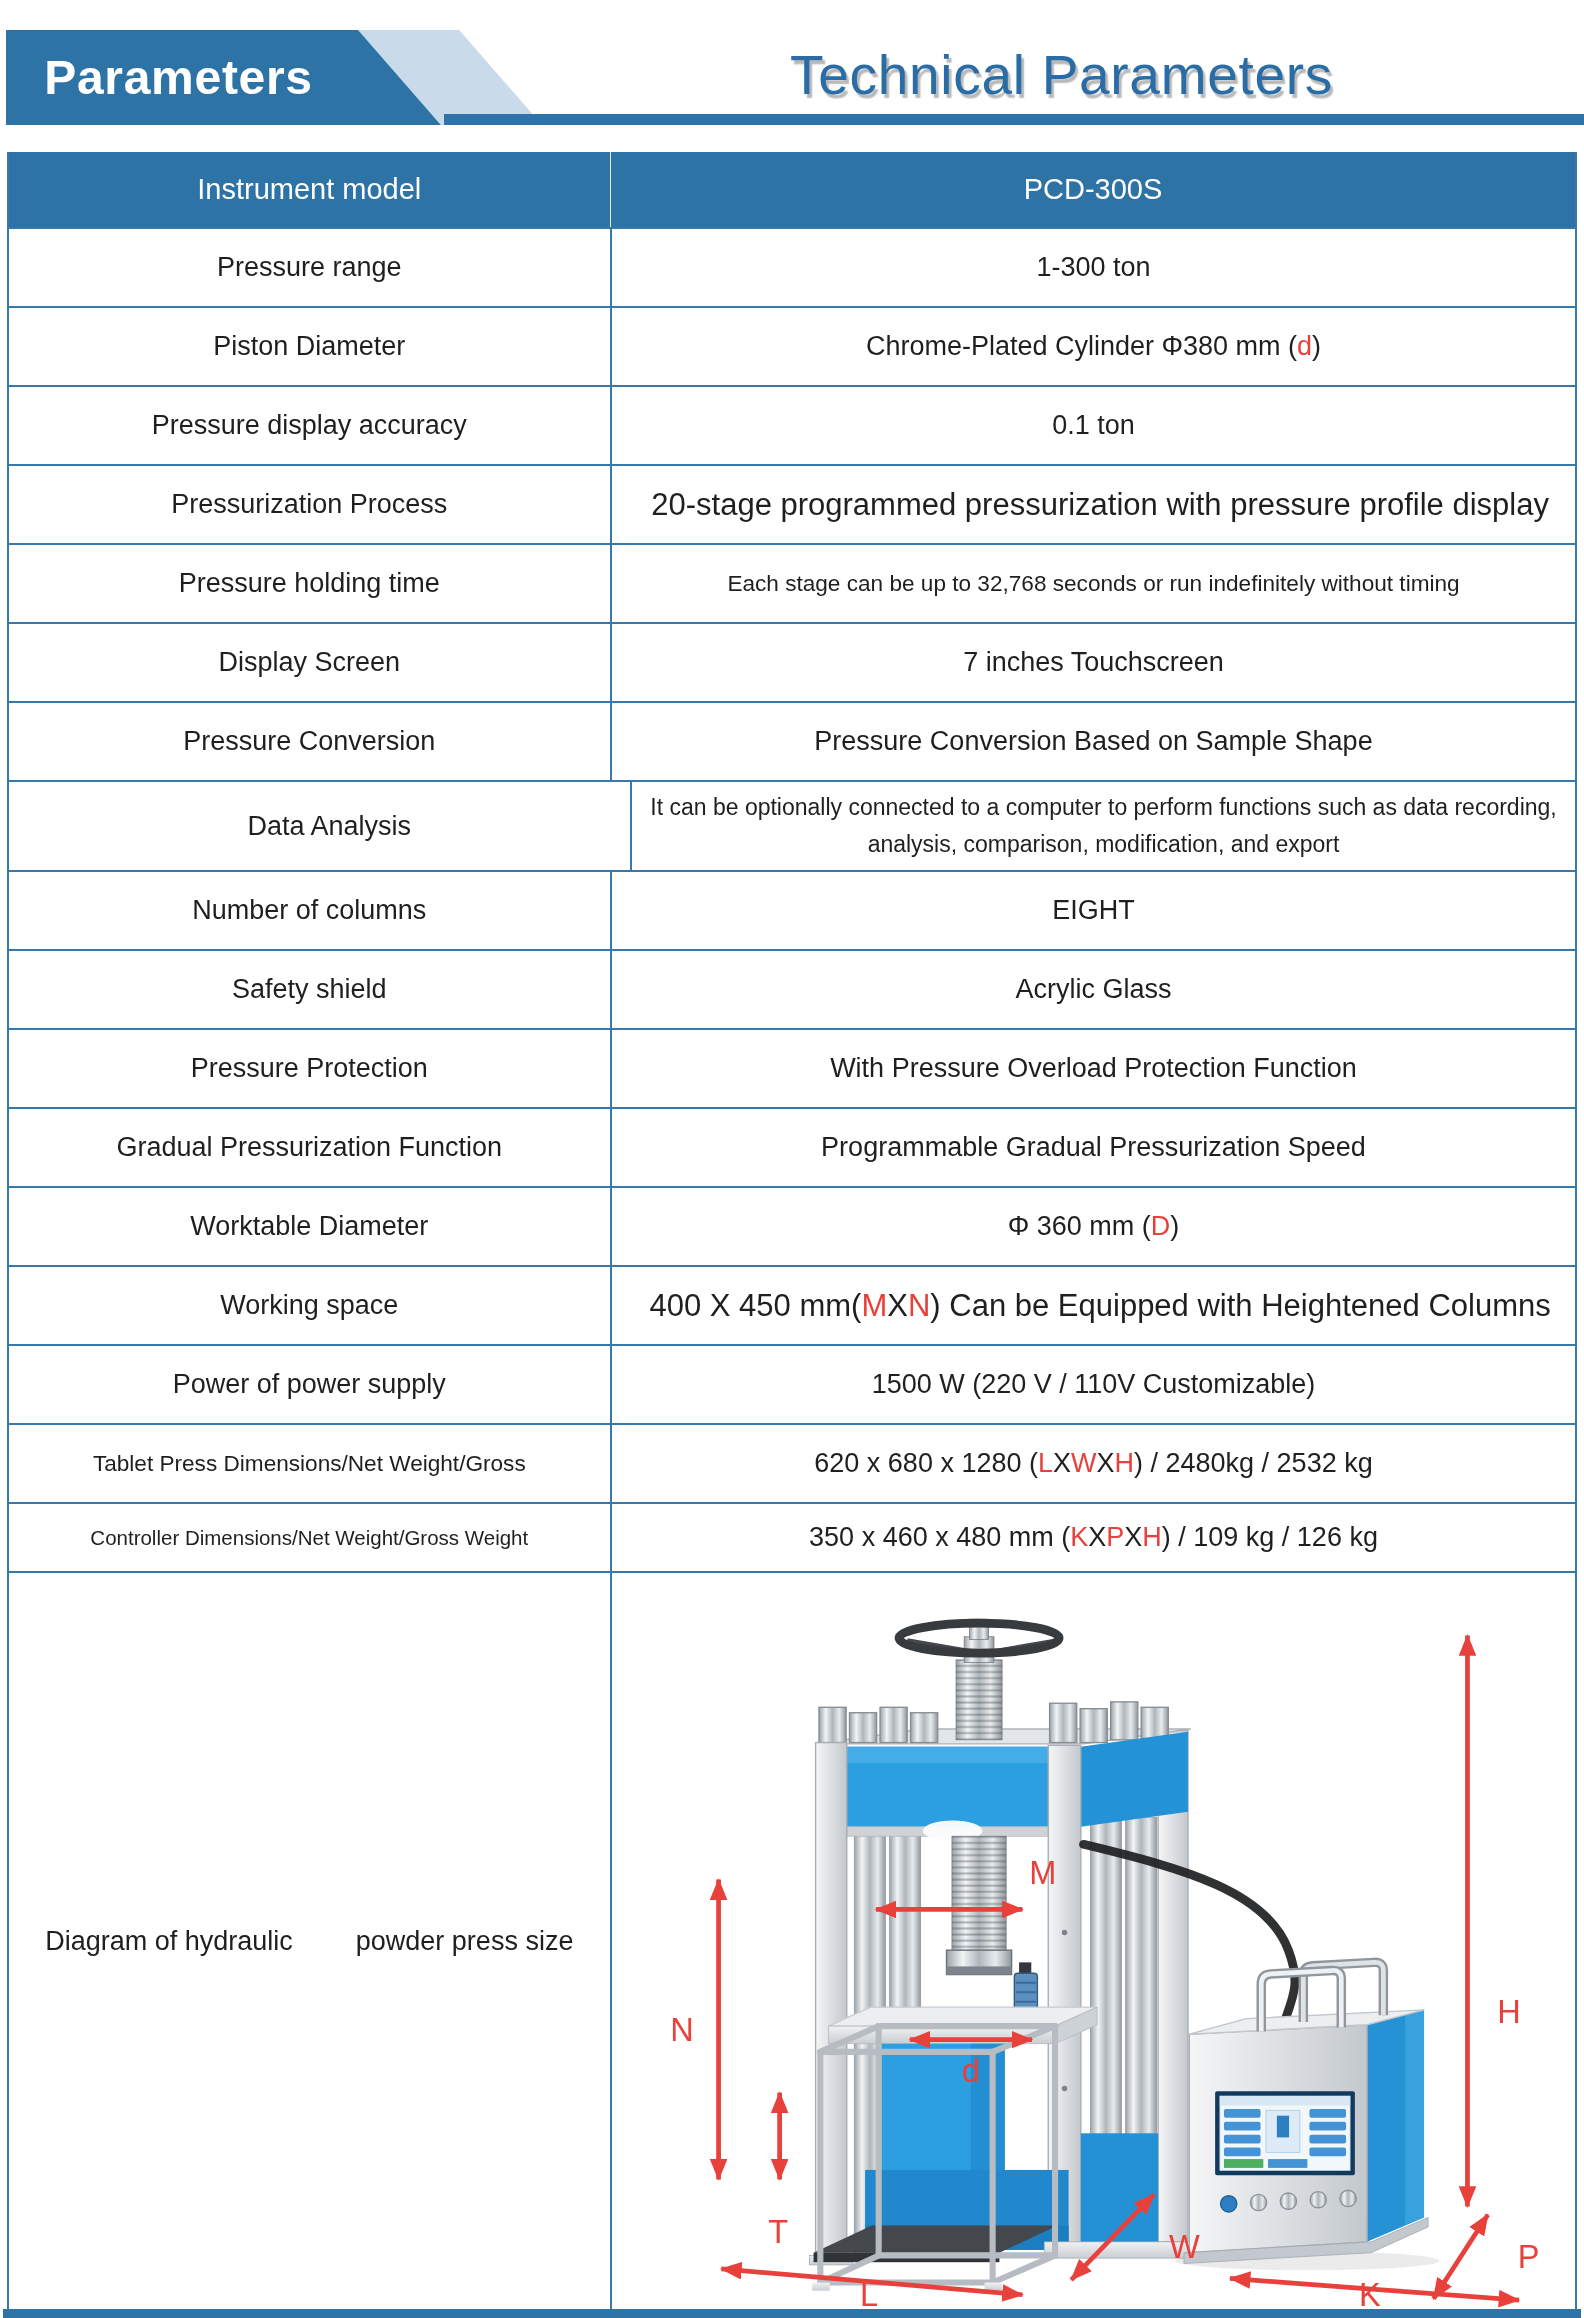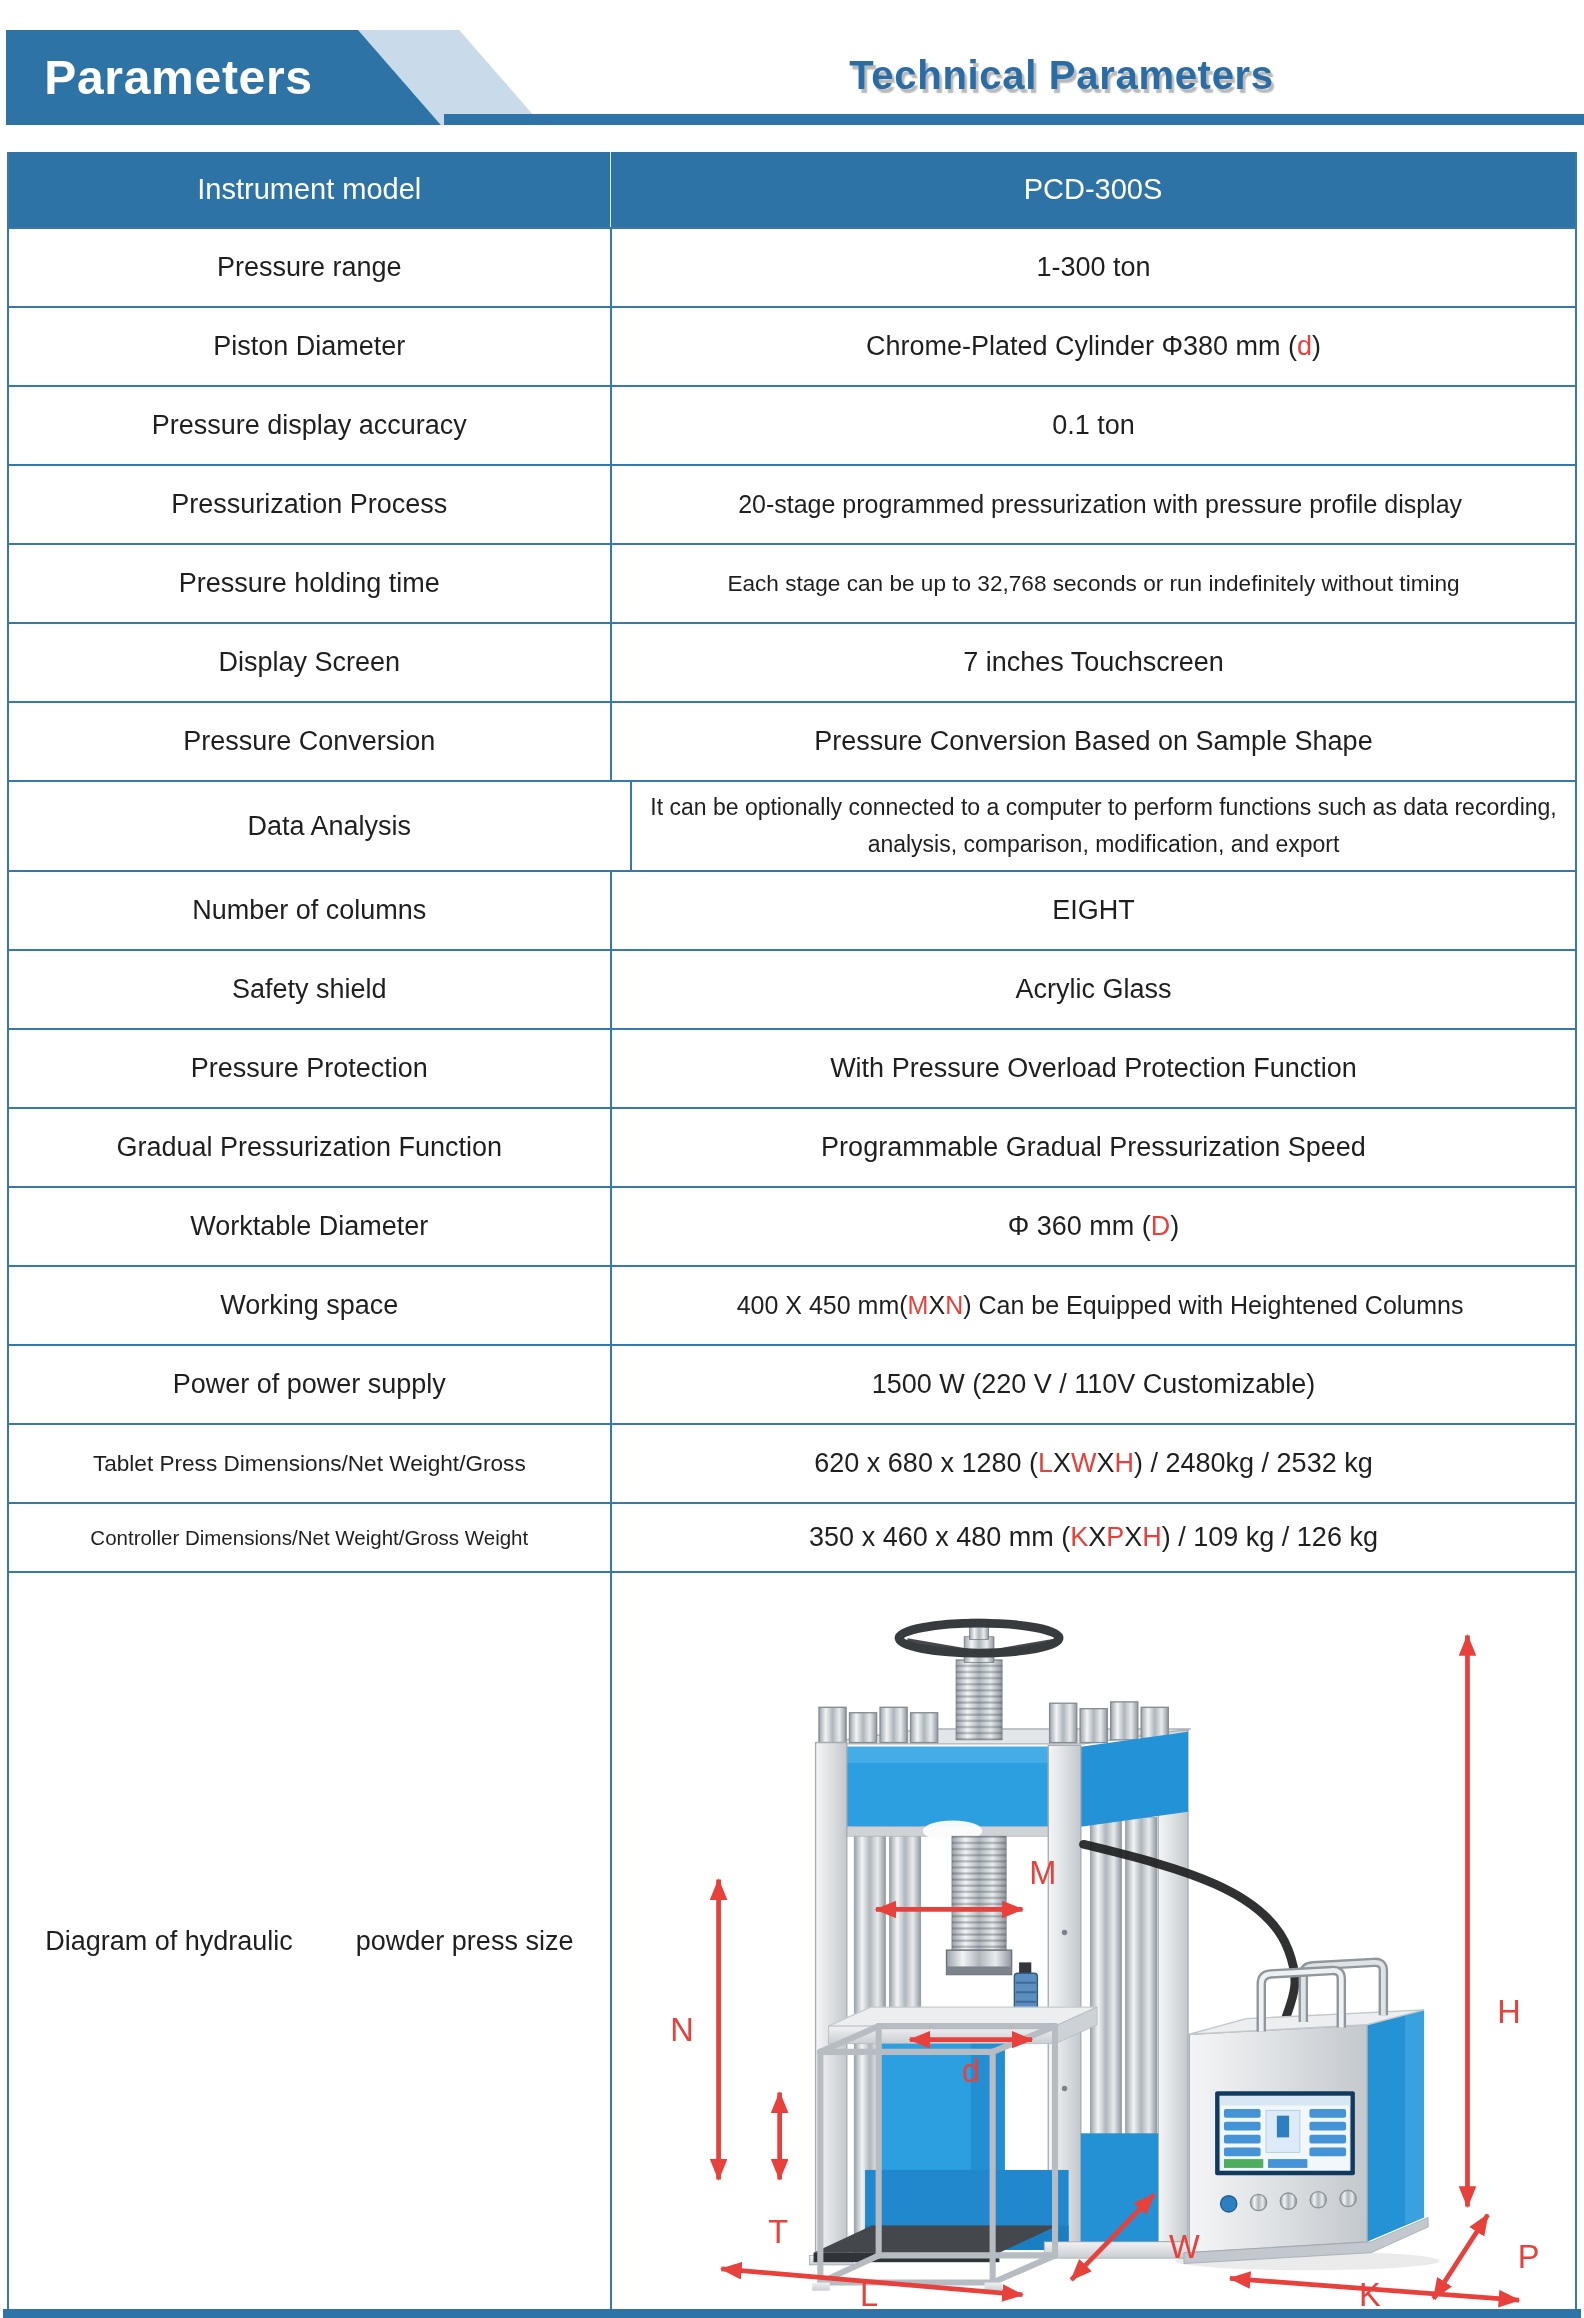--- a/index.html
+++ b/index.html
@@ -8,33 +8,33 @@
   
   .banner{position:relative;height:152px;background:#fff;}
   .banner-dark{position:absolute;left:5.5px;top:30px;width:438px;height:95px;background:#2e73a6;
     clip-path:polygon(0 0,81% 0,100% 100%,0 100%);}
   .banner-light{position:absolute;left:358px;top:30px;width:184px;height:95px;background:#c9dbeb;
     clip-path:polygon(0 0,55% 0,100% 100%,45% 100%);}
   .banner-bar{position:absolute;left:444px;top:114px;right:0px;height:11px;background:#2e74a8;}
   .banner-tab{position:absolute;left:5.5px;top:30px;width:346px;height:95px;display:flex;align-items:center;justify-content:center;
     color:#fff;font-size:48px;font-weight:bold;letter-spacing:0.7px;}
   .banner-title{position:absolute;left:719px;top:27px;width:685px;height:96px;display:flex;align-items:center;justify-content:center;
-    color:#2a6da6;font-size:40px;font-weight:bold;letter-spacing:0.7px;text-shadow:2.7px 4.1px 1.4px rgba(125,125,125,.55);}
+    color:#2a6da6;font-size:55px;font-weight:normal;letter-spacing:0.7px;text-shadow:2.7px 4.1px 1.4px rgba(125,125,125,.55);}
 
   
   .spec-table{margin:0 6.8px;border-left:2.1px solid #3779ab;border-right:2.1px solid #3779ab;}
   .row{display:flex;border-top:2.1px solid #3779ab;align-items:stretch;}
   .row.header{border-top:none;background:#2e73a6;color:#fff;}
   .c1{width:601px;flex:0 0 601px;border-right:2.1px solid #3779ab;display:flex;align-items:center;justify-content:center;text-align:left;font-size:27px;}
   .row.header .c1{border-right:1.4px solid rgba(255,255,255,.85);font-size:29px;}
   .c2{flex:1;display:flex;align-items:center;justify-content:center;text-align:center;font-size:27px;padding:0 6.8px;}
   .row.header .c2{font-size:29px;}
   .h110{height:75px;} .h112{height:77px;} .h128{height:88px;padding-left:20px;} .h98{height:67px;} .hdiag{height:736px;}
   .l-sm{font-size:22.6px;} .l-xs{font-size:20.5px;}
-  .v-sm{font-size:25px;padding-left:20px;} .v-xs{font-size:22.6px;} .v-2l{font-size:23px;line-height:1.62;max-width:932px;}
+  .v-sm{font-size:31px;padding-left:20px;} .v-xs{font-size:22.6px;} .v-2l{font-size:23px;line-height:1.62;max-width:932px;}
   .diag-c1{flex-direction:row;gap:63px;}
   .diag-c2{padding:0;align-items:stretch;justify-content:stretch;}
   .diag-c2 svg{width:100%;height:100%;}
   .bottom-bar{height:11px;background:#2e74a8;margin:0 2.7px;}
 </style>
 </head>
 <body>
 
 <div class="banner">
   <div class="banner-dark"></div>

